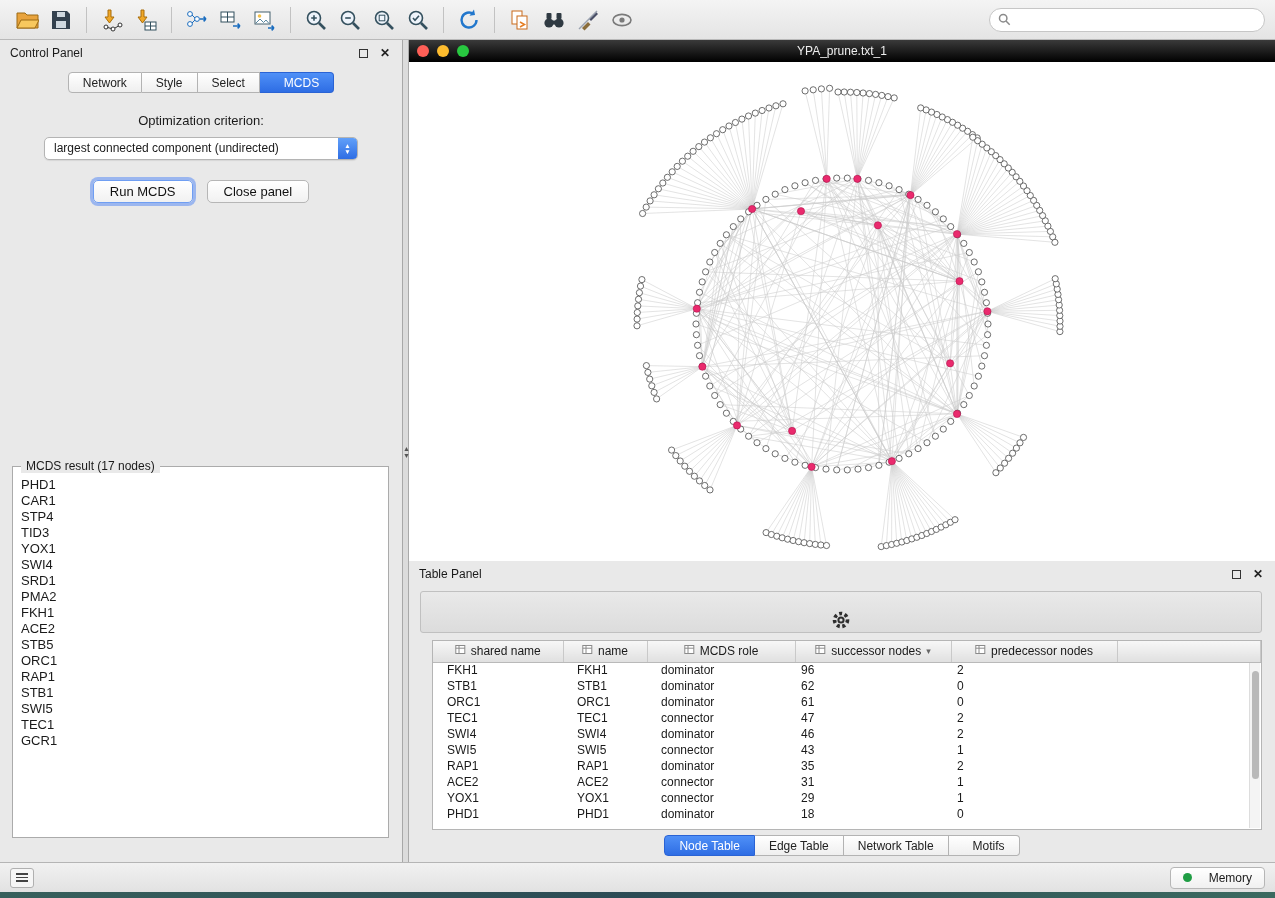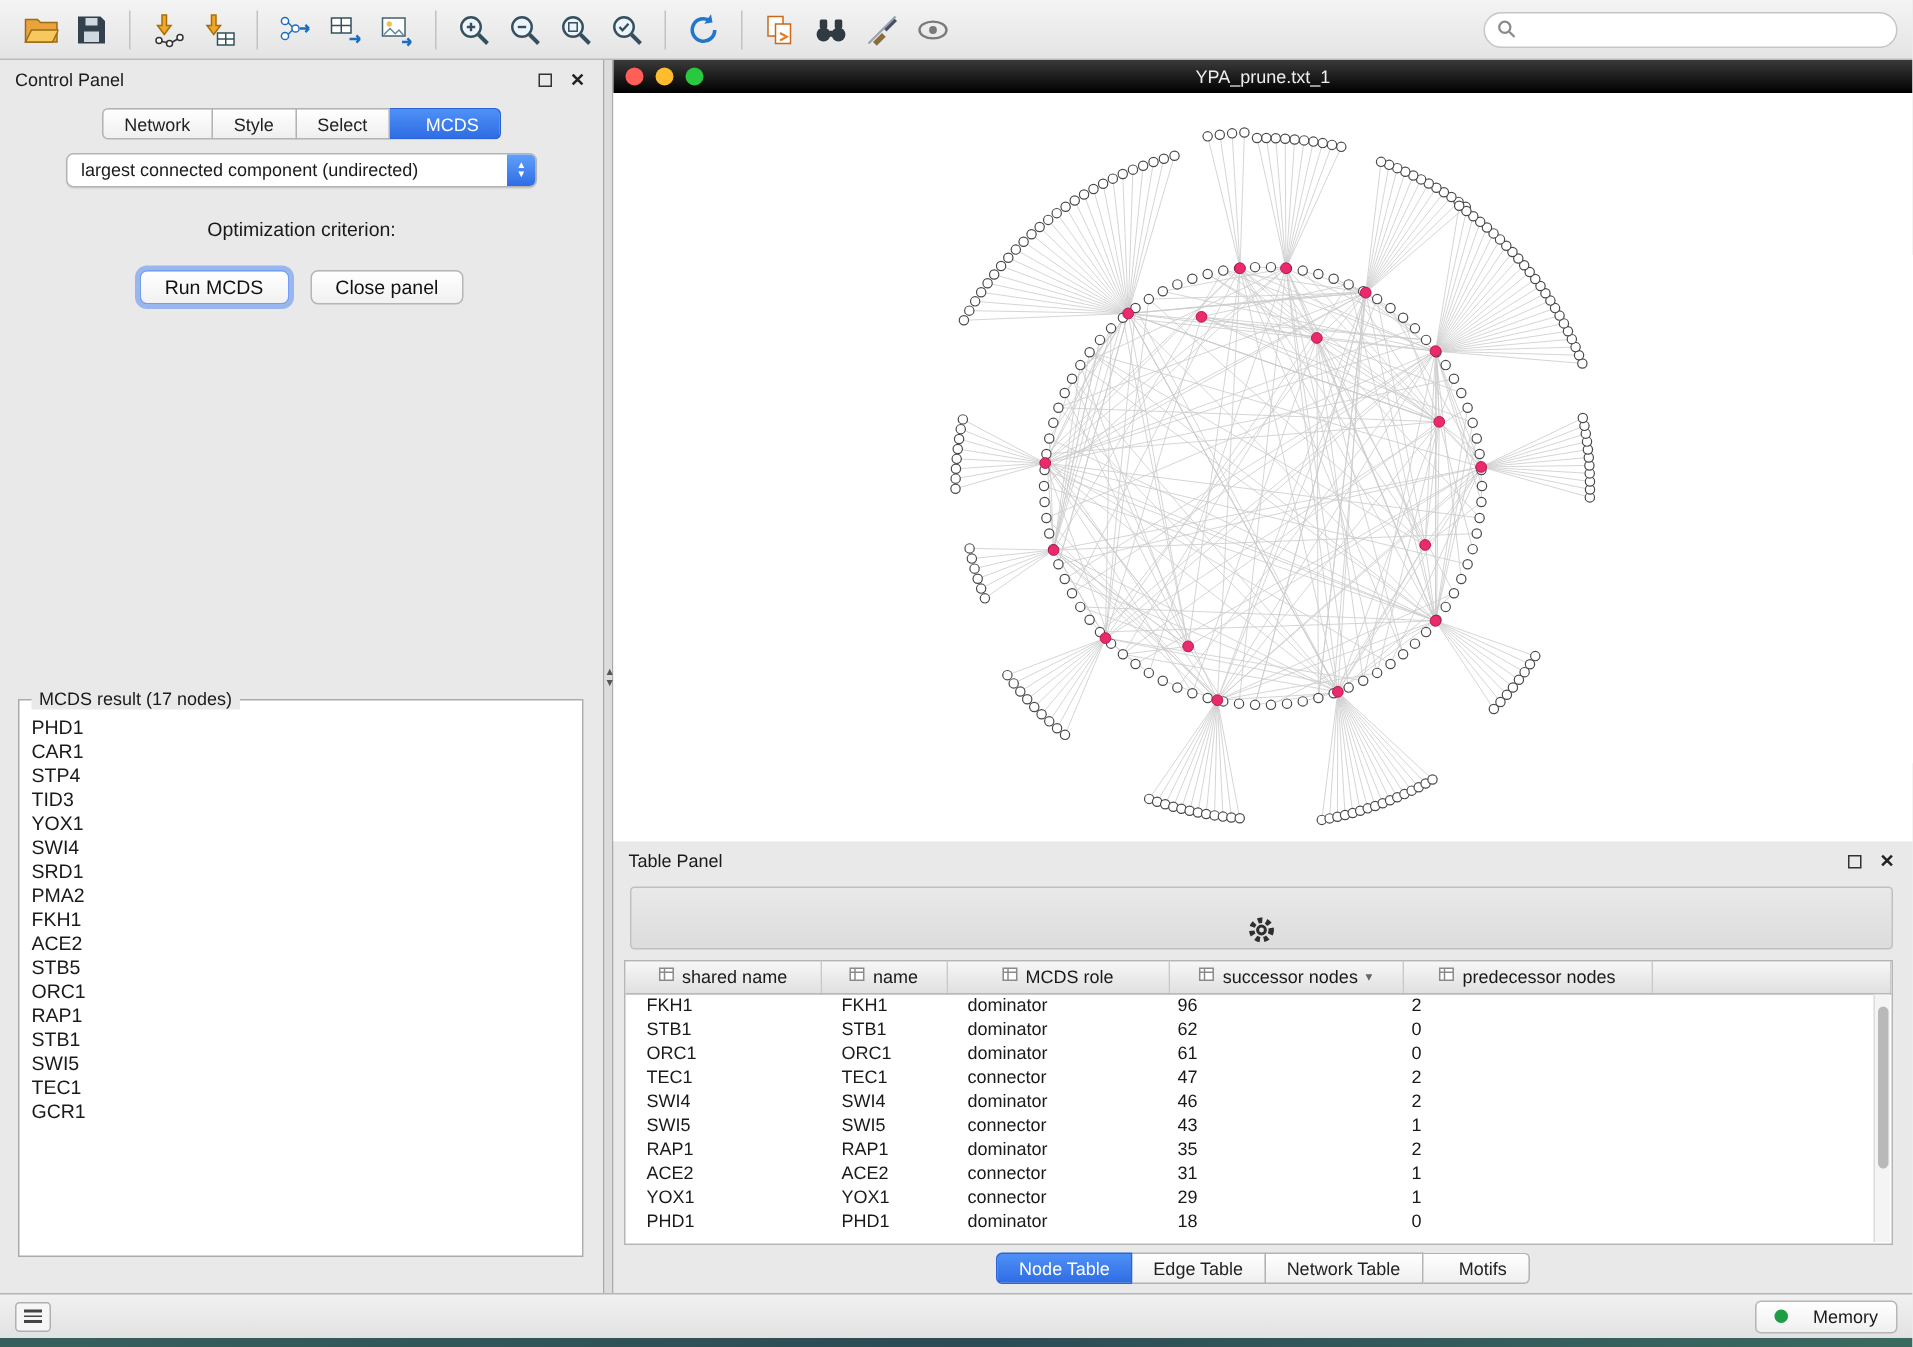--- a/index.html
+++ b/index.html
@@ -68,21 +68,21 @@
 
   
   #table-panel { position:absolute; left:409px; top:561px; width:866px; height:301px; background:#e9e9e9; }
   #tp-toolbar { position:absolute; left:11px; right:13px; top:30px; height:42px;
     background:linear-gradient(#e9e9e9,#dcdcdc); border:1px solid #c0c0c0; border-radius:3px;
     display:flex; align-items:center; padding:16px 10px; gap:8px;flex-direction:column; }
   .tt-btn { width:30px; height:30px; display:flex; align-items:center; justify-content:center;
     border-radius:3px; cursor:pointer; }
   .tt-btn.disabled { opacity:.42; cursor:default; }
   .fx-text { font-family:"Liberation Serif",serif; font-style:italic; font-size:17px; color:#9a9a9a; }
-  #tp-tablebox { position:absolute; left:7px; right:13px; top:79px; height:190px; background:#fff;
+  #tp-tablebox { position:absolute; left:23px; right:13px; top:79px; height:190px; background:#fff;
     border:1px solid #b5b5b5; overflow:hidden; }
   table { border-collapse:collapse; width:100%; table-layout:fixed; }
   th { height:21px; font-weight:normal; font-size:12px; background:linear-gradient(#f7f7f7,#e0e0e0);
     border-right:1px solid #c9c9c9; border-bottom:1px solid #b9b9b9; padding:0 4px;
     white-space:nowrap; overflow:hidden; cursor:pointer; }
   th .hwrap { display:flex; align-items:center; justify-content:center; gap:5px; }
   td { height:16px; font-size:12px; padding:0 6px; white-space:nowrap; overflow:hidden; }
   td.txt { text-align:left; padding-left:14px; }
   td.num { padding-right:18px; }
   .sort-caret { color:#666; font-size:9px; }
@@ -252,28 +252,28 @@
           <span class="float-sq"></span>
         </span>
       <span class="mini-ic" style="font-weight:bold;">✕</span>
     </div>
     <div class="seg-row seg" id="cp-tabs">
         <button>Network</button>
         <button>Style</button>
         <button>Select</button>
         <button class="active">MCDS</button>
       </div>
+    <div id="opt-label">Optimization criterion:</div>
     <div id="popup-select">
       <span>largest connected component (undirected)</span>
       <span class="caps">
           <span>▲</span>
           <span>▼</span>
         </span>
     </div>
-    <div id="opt-label">Optimization criterion:</div>
     <div id="btn-row">
       <button class="mac-btn focused">Run MCDS</button>
       <button class="mac-btn">Close panel</button>
     </div>
     <div id="mcds-fieldset">
       <div id="mcds-legend">MCDS result (17 nodes)</div>
       <div id="mcds-list">
           <div class="row">PHD1</div>
           <div class="row">CAR1</div>
           <div class="row">STP4</div>

